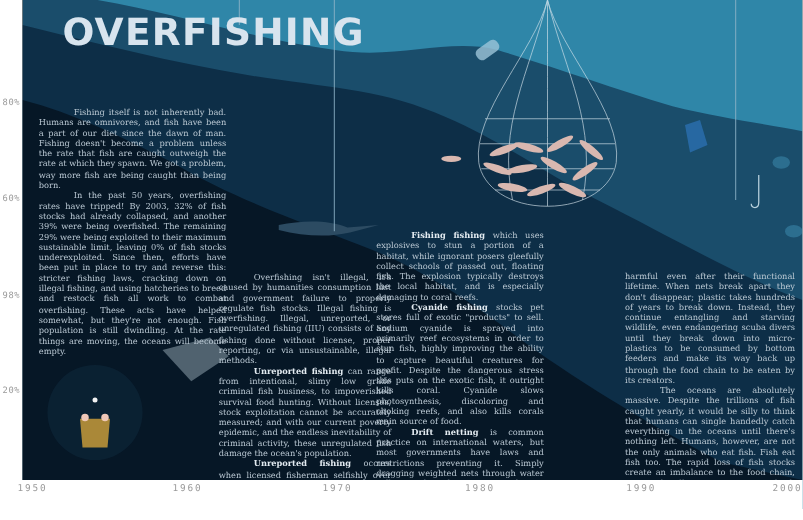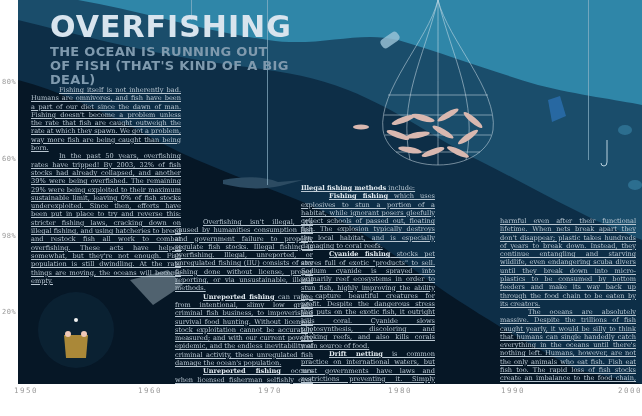--- a/index.html
+++ b/index.html
@@ -4,21 +4,21 @@
 <style>
   html,body{margin:0;padding:0;background:#ffffff;}
   body{width:642px;height:416px;position:relative;overflow:hidden;font-family:"DejaVu Serif",serif;}
   .yaxis-label{position:absolute;left:2px;font-family:"DejaVu Sans Mono",monospace;font-size:7px;color:#9a9a9a;letter-spacing:0.5px;}
   .xaxis-label{position:absolute;top:386px;font-family:"DejaVu Sans Mono",monospace;font-size:7.5px;color:#9a9a9a;letter-spacing:1.5px;}
   #plot{position:absolute;left:18px;top:0;width:624px;height:384px;overflow:hidden;background:#000000;}
   #plot svg.bg{position:absolute;left:0;top:0;}
   .title{position:absolute;left:32px;top:12px;font-family:"DejaVu Sans",sans-serif;font-weight:bold;font-size:30px;color:#d8e4ee;letter-spacing:1px;line-height:30px;}
   .subtitle{position:absolute;left:32px;top:45px;width:240px;font-family:"DejaVu Sans",sans-serif;font-weight:bold;font-size:13px;line-height:14px;color:#7f9aae;letter-spacing:0.3px;}
   .body-text{position:absolute;font-size:6.6px;line-height:8.3px;color:#b9c7d2;text-align:justify;}
-  .body-text p{margin:0;text-indent:28px;text-decoration:underline;}
+  .body-text p{margin:0;text-indent:28px;}
   .body-text b{color:#e3ebf1;}
   .h2{position:absolute;font-family:"DejaVu Serif",serif;font-weight:bold;font-size:13px;color:#d9e4ec;}
   .hook-line{position:absolute;top:0;width:1px;background:#8fb4c8;opacity:0.7;}
   .legend{position:absolute;top:392px;height:22px;display:flex;align-items:center;margin-top:40px;}
   .legend .dot{width:22px;height:22px;border-radius:50%;}
   .legend .lbl{font-family:"DejaVu Sans Mono",monospace;font-size:7.5px;color:#9a9a9a;margin-left:6px;letter-spacing:1.3px;}
 </style>
 </head>
 <body>
 
@@ -85,53 +85,51 @@
       <ellipse cx="607" cy="130" rx="7" ry="5"></ellipse>
         <ellipse cx="617" cy="185" rx="7" ry="5"></ellipse>
     </g>
   </svg>
 
   <div class="hook-line" style="left:173px;height:20px"></div>
   <div class="hook-line" style="left:249px;height:185px"></div>
   <div class="hook-line" style="left:570px;height:160px"></div>
 
   <div class="title">OVERFISHING</div>
-  <div class="subtitle">THE OCEAN IS RUNNING OUT OF FISH (THAT'S KIND OF A BIG DEAL)</div>
 
   <div class="body-text" style="left:13px;top:86px;width:150px;">
     <p>Fishing itself is not inherently bad. Humans are omnivores, and fish have been a part of our diet since the dawn of man. Fishing doesn't become a problem unless the rate that fish are caught outweigh the rate at which they spawn. We got a problem, way more fish are being caught than being born.</p>
     <p>In the past 50 years, overfishing rates have tripped! By 2003, 32% of fish stocks had already collapsed, and another 39% were being overfished. The remaining 29% were being exploited to their maximum sustainable limit, leaving 0% of fish stocks underexploited. Since then, efforts have been put in place to try and reverse this: stricter fishing laws, cracking down on illegal fishing, and using hatcheries to breed and restock fish all work to combat overfishing. These acts have helped somewhat, but they're not enough. Fish population is still dwindling. At the rate things are moving, the oceans will become empty.</p>
   </div>
 
   <div class="body-text" style="left:157px;top:218px;width:138px;">
     <p>Overfishing isn't illegal, it's caused by humanities consumption lust and government failure to properly regulate fish stocks. Illegal fishing is overfishing. Illegal, unreported, or unregulated fishing (IIU) consists of any fishing done without license, proper reporting, or via unsustainable, illegal methods.</p>
     <p><b>Unreported fishing</b><span> can range from intentional, slimy low grade criminal fish business, to impoverished survival food hunting. Without licenses, stock exploitation cannot be accurately measured; and with our current poverty epidemic, and the endless inevitability of criminal activity, these unregulated fish damage the ocean's population.</span></p>
     <p><b>Unreported fishing</b><span> occurs when licensed fisherman selfishly over catch and under report. Extra profit for a percentage of egocentric fish heads comes at the cost of the total global $400 billion fishing industry collapsing..</span></p>
   </div>
 
   <div class="body-text" style="left:283px;top:184px;width:134px;">
-    <p style="text-indent:0"><b>Illegal fishing methods</b><span> include:</span></p>
     <p><b>Fishing fishing</b><span> which uses explosives to stun a portion of a habitat, while ignorant posers gleefully collect schools of passed out, floating fish. The explosion typically destroys the local habitat, and is especially damaging to coral reefs.</span></p>
     <p><b>Cyanide fishing</b><span> stocks pet stores full of exotic "products" to sell. Sodium cyanide is sprayed into primarily reef ecosystems in order to stun fish, highly improving the ability to capture beautiful creatures for profit. Despite the dangerous stress this puts on the exotic fish, it outright kills coral. Cyanide slows photosynthesis, discoloring and choking reefs, and also kills corals main source of food.</span></p>
     <p><b>Drift netting</b><span> is common practice on international waters, but most governments have laws and restrictions preventing it. Simply dragging weighted nets through water will entangle and capture everything it comes in contact with. This almost always leads to </span></p>
   </div>
 
   <div class="body-text" style="left:482px;top:217px;width:136px;">
     <p style="text-indent:0">harmful even after their functional lifetime. When nets break apart they don't disappear; plastic takes hundreds of years to break down. Instead, they continue entangling and starving wildlife, even endangering scuba divers until they break down into micro-plastics to be consumed by bottom feeders and make its way back up through the food chain to be eaten by its creators.</p>
   </div>
 
   <div class="body-text" style="left:482px;top:308px;width:136px;">
     <p>The oceans are absolutely massive. Despite the trillions of fish caught yearly, it would be silly to think that humans can single handedly catch everything in the oceans until there's nothing left. Humans, however, are not the only animals who eat fish. Fish eat fish too. The rapid loss of fish stocks create an imbalance to the food chain, negatively affecting everyone involved, and only lead to destruction.</p>
   </div>
 </div>
 
 <div class="xaxis-label" style="left:14px">1950</div>
 <div class="xaxis-label" style="left:138px">1960</div>
 <div class="xaxis-label" style="left:258px">1970</div>
-<div class="xaxis-label" style="left:388px">1980</div>
+<div class="xaxis-label" style="left:372px">1980</div>
 <div class="xaxis-label" style="left:501px">1990</div>
 <div class="xaxis-label" style="left:618px">2000</div>
 
 <div class="legend" style="left:48px">
   <div class="dot" style="background:#061726"></div>
   <span class="lbl">= Underexploited</span>
 </div>
 <div class="legend" style="left:189px">
   <div class="dot" style="background:#0d2e47"></div>
   <span class="lbl">= Fully exploited</span>

